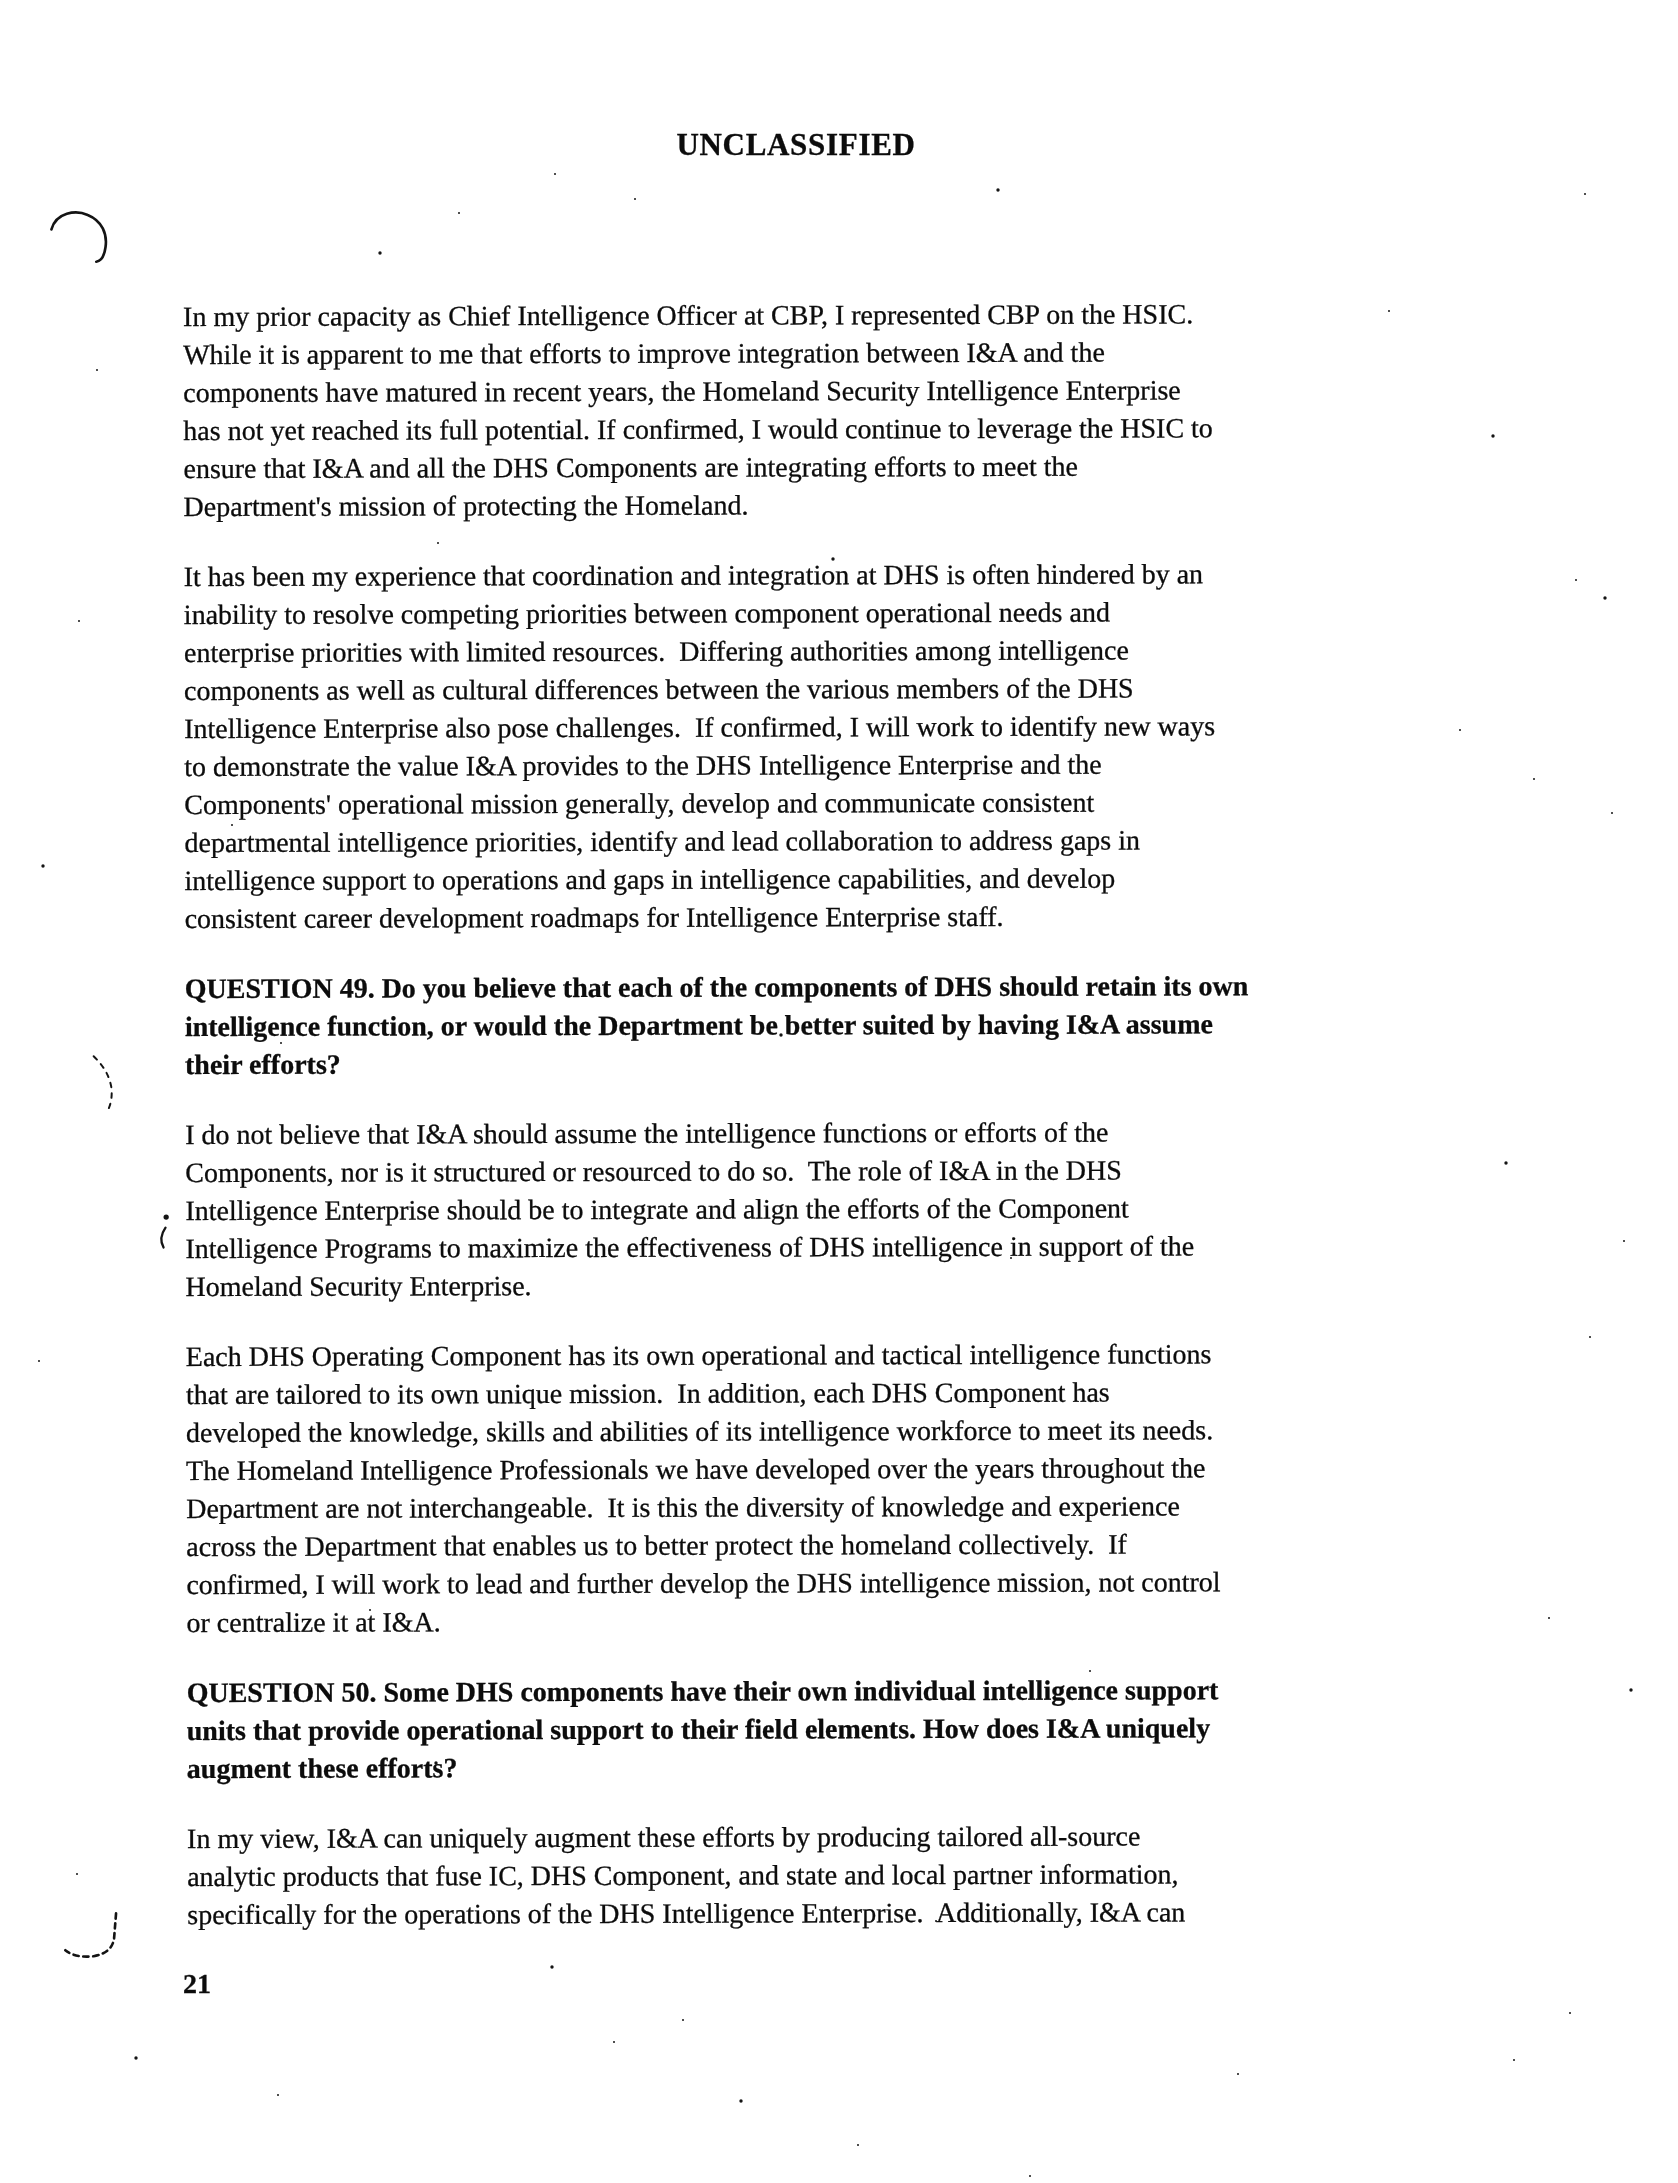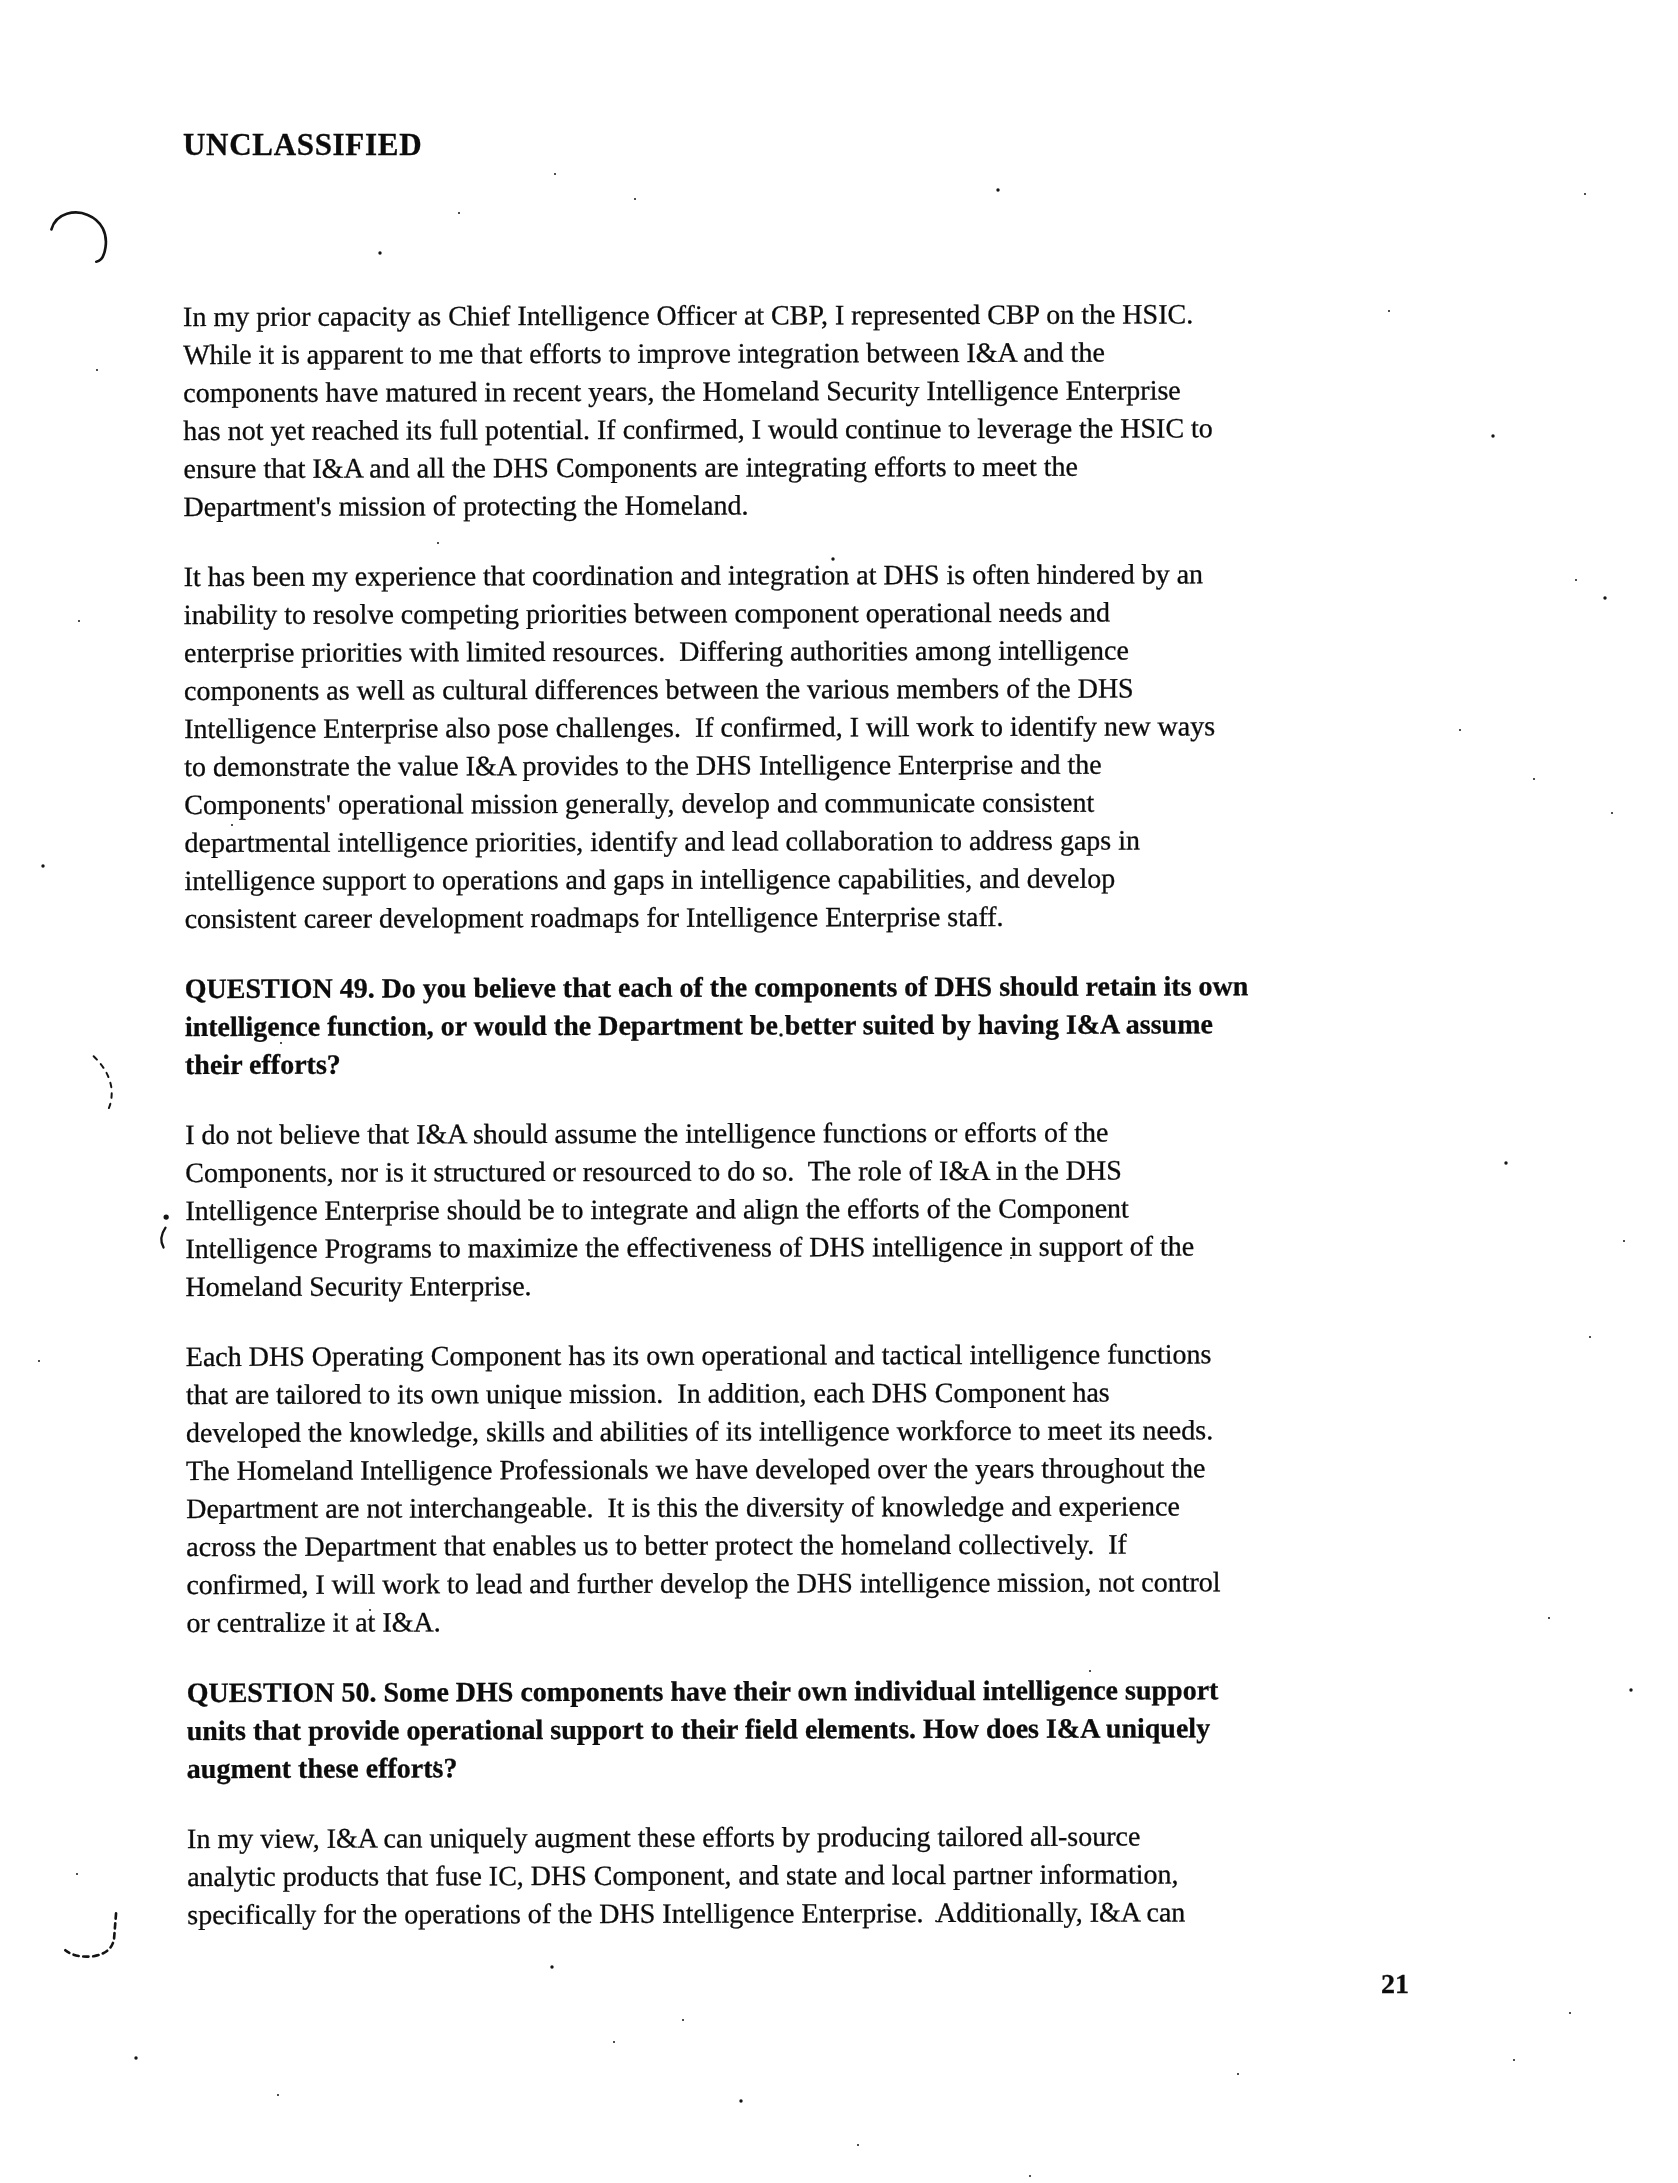--- a/index.html
+++ b/index.html
@@ -16,20 +16,21 @@
     color: #0c0c0c;
   }
   .doc-text {
     -webkit-text-stroke: 0.3px #0c0c0c;
   }
   .classification-header {
     position: absolute;
     top: 127px;
     left: 183px;
     width: 1226px;
+    text-align: center;
     font-size: 31px;
     font-weight: bold;
     letter-spacing: 0.7px;
   }
   .content {
     position: absolute;
     top: 298px;
     left: 183px;
     width: 1240px;
     transform: rotate(-0.15deg);
@@ -45,21 +46,21 @@
   .line {
     white-space: pre;
     line-height: 38px;
     height: 38px;
   }
   .page-number {
     position: absolute;
     top: 1968px;
     left: 183px;
     width: 1226px;
-    text-align: right;
+    text-align: left;
     font-size: 28px;
     font-weight: bold;
   }
   .marks-overlay {
     position: absolute;
     top: 0;
     left: 0;
     width: 1678px;
     height: 2183px;
     pointer-events: none;

